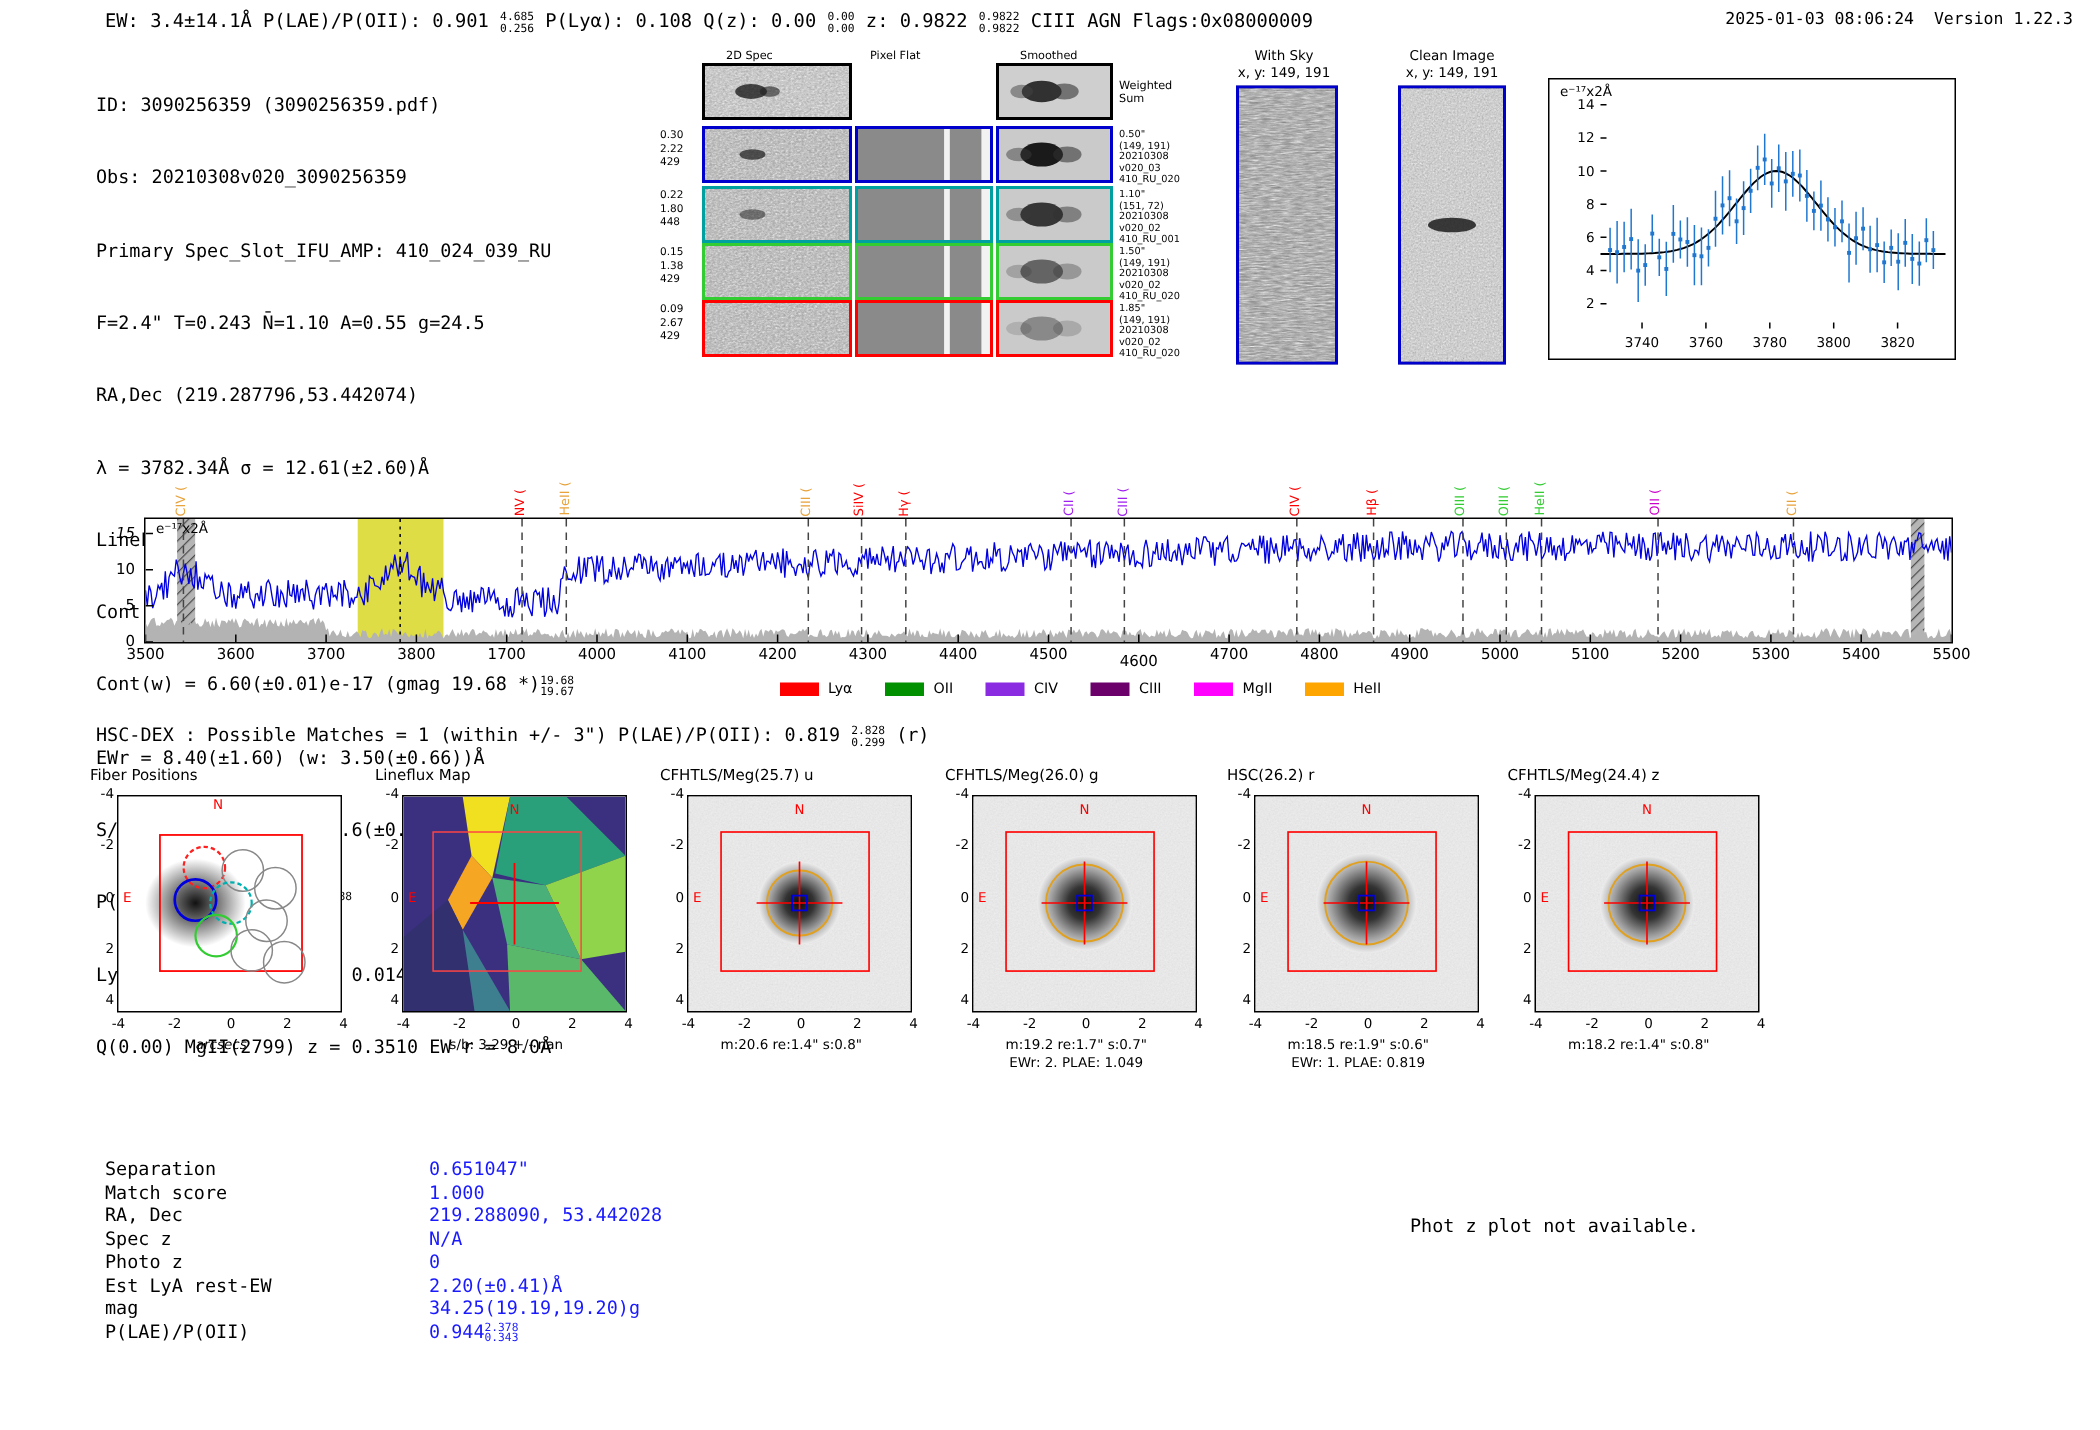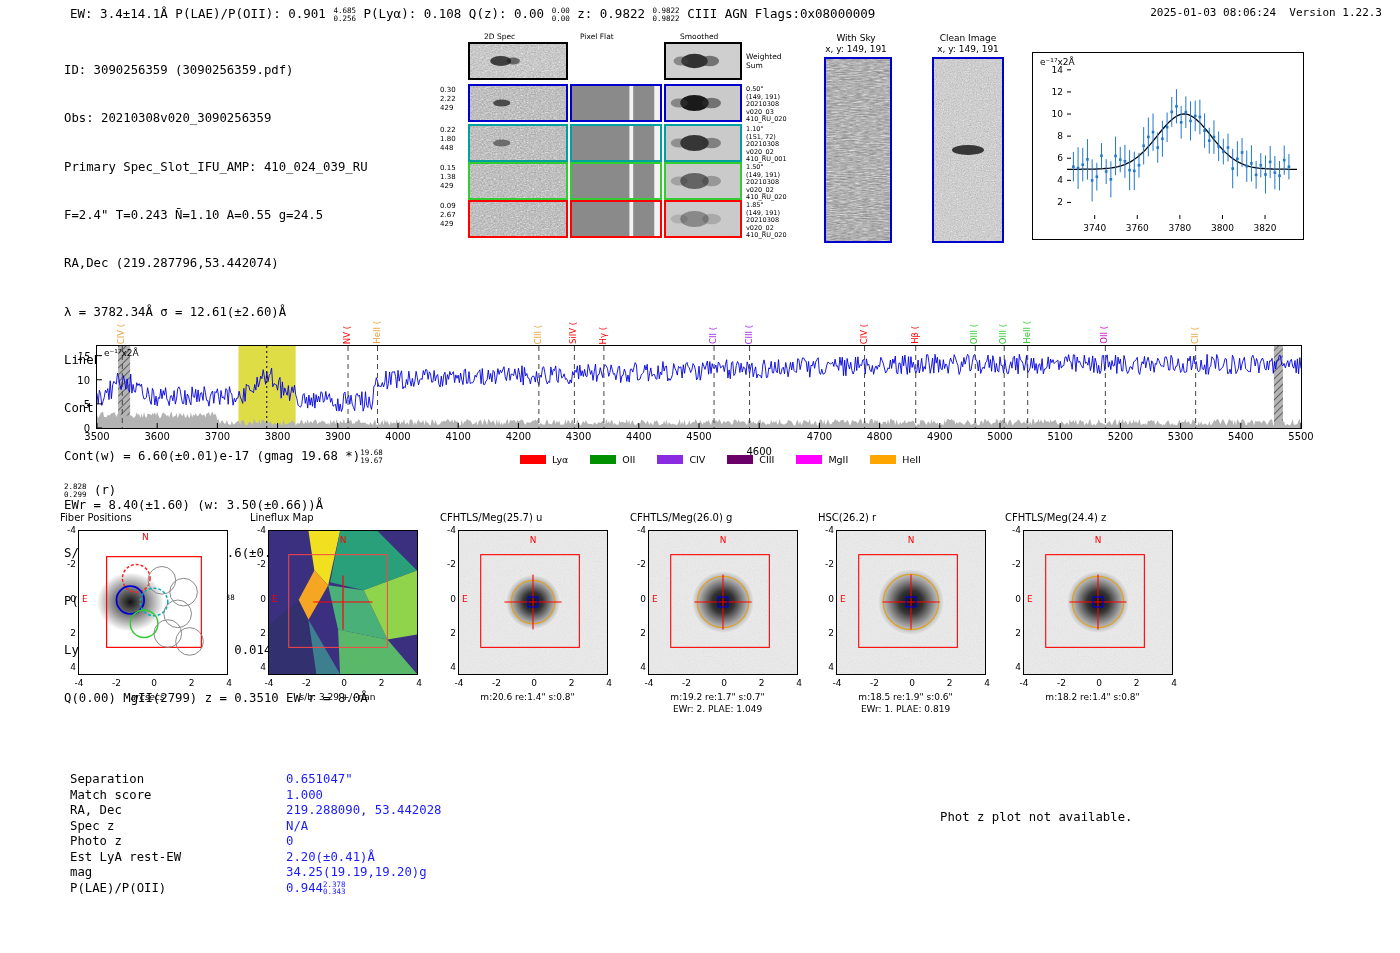--- a/index.html
+++ b/index.html
@@ -471,28 +471,28 @@
       <line x1="1143.8" y1="82" x2="1143.8" y2="77" stroke="#000" stroke-width="1"></line>
       <line x1="1204" y1="82" x2="1204" y2="77" stroke="#000" stroke-width="1"></line>
     </svg>
 </div>
 <div class="axlabel" style="left:104px; top:348px;">e⁻¹⁷x2Å</div>
 <div class="abs" id="fsxaxis">
     <div class="tickl" style="left: 1px; top: 1px;">3500</div>
     <div class="tickl" style="left: 61.2px; top: 1px;">3600</div>
     <div class="tickl" style="left: 121.4px; top: 1px;">3700</div>
     <div class="tickl" style="left: 181.6px; top: 1px;">3800</div>
-    <div class="tickl" style="left: 241.8px; top: 1px;">3900</div>
+    <div class="tickl" style="left: 241.8px; top: 1px;">1700</div>
     <div class="tickl" style="left: 302px; top: 1px;">4000</div>
     <div class="tickl" style="left: 362.2px; top: 1px;">4100</div>
     <div class="tickl" style="left: 422.4px; top: 1px;">4200</div>
     <div class="tickl" style="left: 482.6px; top: 1px;">4300</div>
     <div class="tickl" style="left: 542.8px; top: 1px;">4400</div>
     <div class="tickl" style="left: 603px; top: 1px;">4500</div>
-    <div class="tickl" style="left: 663.2px; top: 16px;">4600</div>
+    <div class="tickl" style="left: 663.2px; top: 6px;">4600</div>
     <div class="tickl" style="left: 723.4px; top: 1px;">4700</div>
     <div class="tickl" style="left: 783.6px; top: 1px;">4800</div>
     <div class="tickl" style="left: 843.8px; top: 1px;">4900</div>
     <div class="tickl" style="left: 904px; top: 1px;">5000</div>
     <div class="tickl" style="left: 964.2px; top: 1px;">5100</div>
     <div class="tickl" style="left: 1024.4px; top: 1px;">5200</div>
     <div class="tickl" style="left: 1084.6px; top: 1px;">5300</div>
     <div class="tickl" style="left: 1144.8px; top: 1px;">5400</div>
     <div class="tickl" style="left: 1205px; top: 1px;">5500</div>
   </div>
@@ -535,21 +535,21 @@
     <span style="width: 10px; display: inline-block;"></span>
     <span class="lgswatch" style="background: rgb(255, 0, 255);"></span>
     <span>MgII</span>
     <span style="width: 10px; display: inline-block;"></span>
     <span class="lgswatch" style="background: rgb(255, 165, 0);"></span>
     <span>HeII</span>
     <span style="width: 10px; display: inline-block;"></span>
   </div>
 
 <div class="abs mono" id="hscline">
-  <span class="frac"><span>2.828</span><span>0.299</span></span><span> (r)</span>
+  <span>HSC-DEX : Possible Matches = 1 (within +/- 3")  P(LAE)/P(OII): 0.819 </span><span class="frac"><span>2.828</span><span>0.299</span></span><span> (r)</span>
 </div>
 
 <div id="cutoutrow">
     <div class="cutout" style="left: 60px; top: 512px; width: 175px; height: 200px;">
       <div class="cut-title" style="left: 0px; top: 0px; width: 175px;">Fiber Positions</div>
       <div class="cut-frame" style="left: 18px; top: 18px; width: 150px; height: 145px;"><svg width="100%" height="100%" viewBox="0 0 150 145" preserveAspectRatio="none">
         <defs>
             <radialGradient id="gf">
               <stop offset="0%" stop-color="#111"></stop>
               <stop offset="45%" stop-color="#777"></stop>

